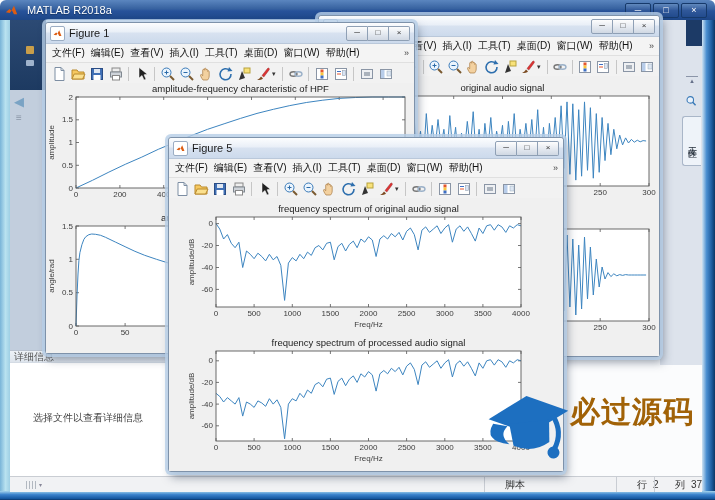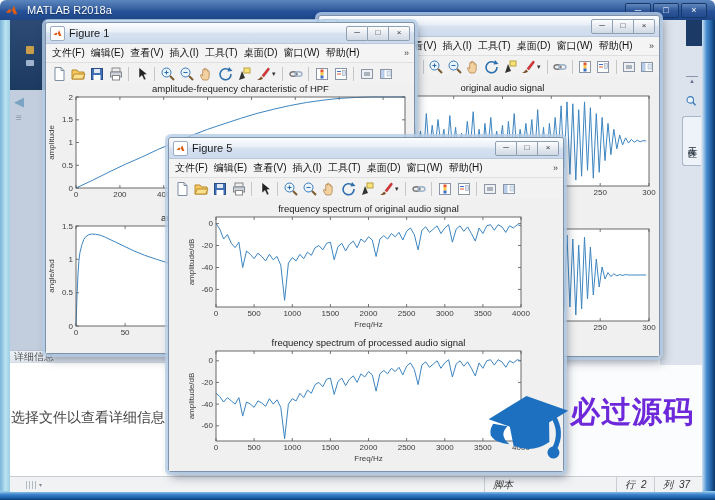--- a/index.html
+++ b/index.html
@@ -34,29 +34,29 @@
     border-top:1px solid #8b95a8;text-align:center;}
   .search-ico{position:absolute;left:25px;top:74px;}
   .ws-tab{position:absolute;left:22px;top:96px;width:18px;height:48px;background:#eef3f9;
     border:1px solid #a9b6c8;border-right:none;border-radius:3px 0 0 3px;display:flex;align-items:center;justify-content:center;}
   .ws-tab span{writing-mode:vertical-rl;font-size:9px;color:#26303c;letter-spacing:1px;}
   
   .details{position:absolute;left:10px;top:350px;width:156px;height:126px;background:#fff;
     border-top:1px solid #b9c2cf;z-index:3;}
   .details-header{height:11px;background:linear-gradient(#eef2f7,#dde4ec);font-size:10px;color:#555;
     padding-left:4px;line-height:11px;border-bottom:1px solid #d4dbe4;}
-  .details-body{height:110px;display:flex;align-items:center;justify-content:center;font-size:14px;color:#444;text-align:center;}
+  .details-body{height:110px;display:flex;align-items:center;justify-content:center;font-size:10px;color:#444;text-align:center;}
   
   .statusbar{position:absolute;left:10px;top:476px;width:692px;height:15px;background:#f1f2f4;
     border-top:1px solid #c9cdd3;display:flex;align-items:center;font-size:10px;color:#333;z-index:3;}
   .grip{display:flex;align-items:center;margin-left:16px;height:9px;}
   .grip i{display:block;width:1px;height:8px;background:#b2b8c0;margin-right:2px;}
   .grip b{font-size:6px;color:#889;font-weight:normal;margin-left:1px;}
   .sb-spacer{flex:1;}
-  .sb-cell{border-left:1px solid #c9cdd3;height:100%;display:flex;align-items:center;padding-left:8px;box-sizing:border-box;font-style:italic;}
+  .sb-cell{border-left:1px solid #c9cdd3;height:100%;display:flex;align-items:center;padding-left:20px;box-sizing:border-box;}
   .sb-type{width:132px;}
   .sb-line{width:38px;gap:6px;}
   .sb-col{width:48px;gap:6px;}
   
   .fig-window{position:absolute;background:#f0f0f0;border:1px solid #7e92aa;border-radius:3px;
     box-shadow:0 0 0 3px rgba(182,206,231,.8), 3px 5px 10px rgba(40,55,80,.5);}
   .fig-titlebar{height:20px;background:linear-gradient(#fcfdfe,#e9eff7 45%,#d8e2f0 50%,#ccdaec);
     border-bottom:1px solid #bac8da;border-radius:3px 3px 0 0;display:flex;align-items:center;padding:0 4px;position:relative;}
   .figicon{width:13px;height:13px;background:#fff;border:1px solid #9badc4;border-radius:2px;
     display:flex;align-items:center;justify-content:center;}
@@ -76,21 +76,21 @@
   .tsep{width:1px;height:14px;background:#c6c6c6;margin:0 3px;}
   .fig-canvas{position:absolute;left:0;right:0;top:60px;bottom:0;background:#f0f0f0;}
   .chart{position:absolute;left:0;}
   svg text{user-select:none;}
   .tl{font:8px "Liberation Sans",sans-serif;fill:#3c3c3c;}
   .ct{font:9.5px "Liberation Sans",sans-serif;fill:#222;}
   .tk{stroke:#555;stroke-width:.8;}
   
   .watermark{position:absolute;left:486px;top:392px;width:220px;height:76px;z-index:40;pointer-events:none;}
   .wm-cap{position:absolute;left:0;top:2px;transform:rotate(-6deg);}
-  .wm-brand{position:absolute;left:84px;top:0px;font-size:30px;font-weight:bold;color:#6d28d9;letter-spacing:1px;white-space:nowrap;}
+  .wm-brand{position:absolute;left:84px;top:0px;font-size:30px;font-weight:bold;color:#a16207;letter-spacing:1px;white-space:nowrap;}
   .wm-domain{position:absolute;left:84px;top:36px;font-family:"Liberation Serif",serif;font-size:21px;font-weight:bold;color:#8a8a8a;white-space:nowrap;}
 </style>
 </head>
 <body>
 
 <svg width="0" height="0" style="position:absolute">
   <defs>
     <symbol id="i-matlab" viewBox="0 0 16 16">
         <path d="M1 10 L5.5 6.2 L8 8 L11 2 L15 12.5 L11 12.5 L8.5 7.6 L5.8 11 Z" fill="#dd5c12"></path>
       </symbol>

